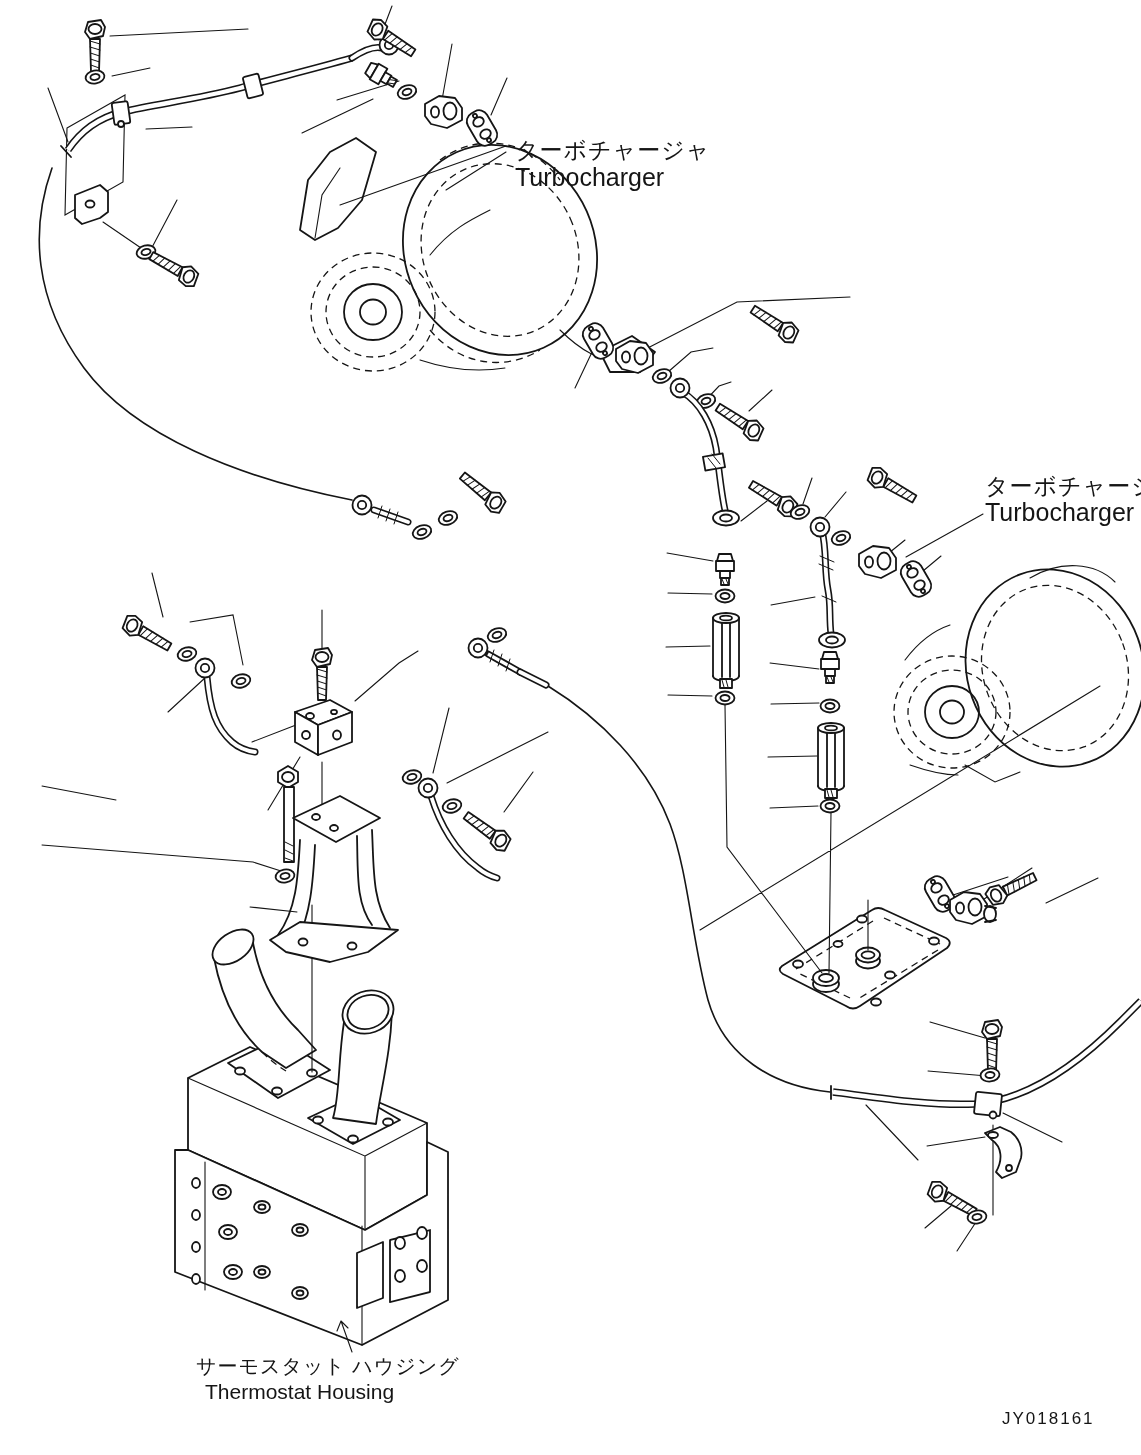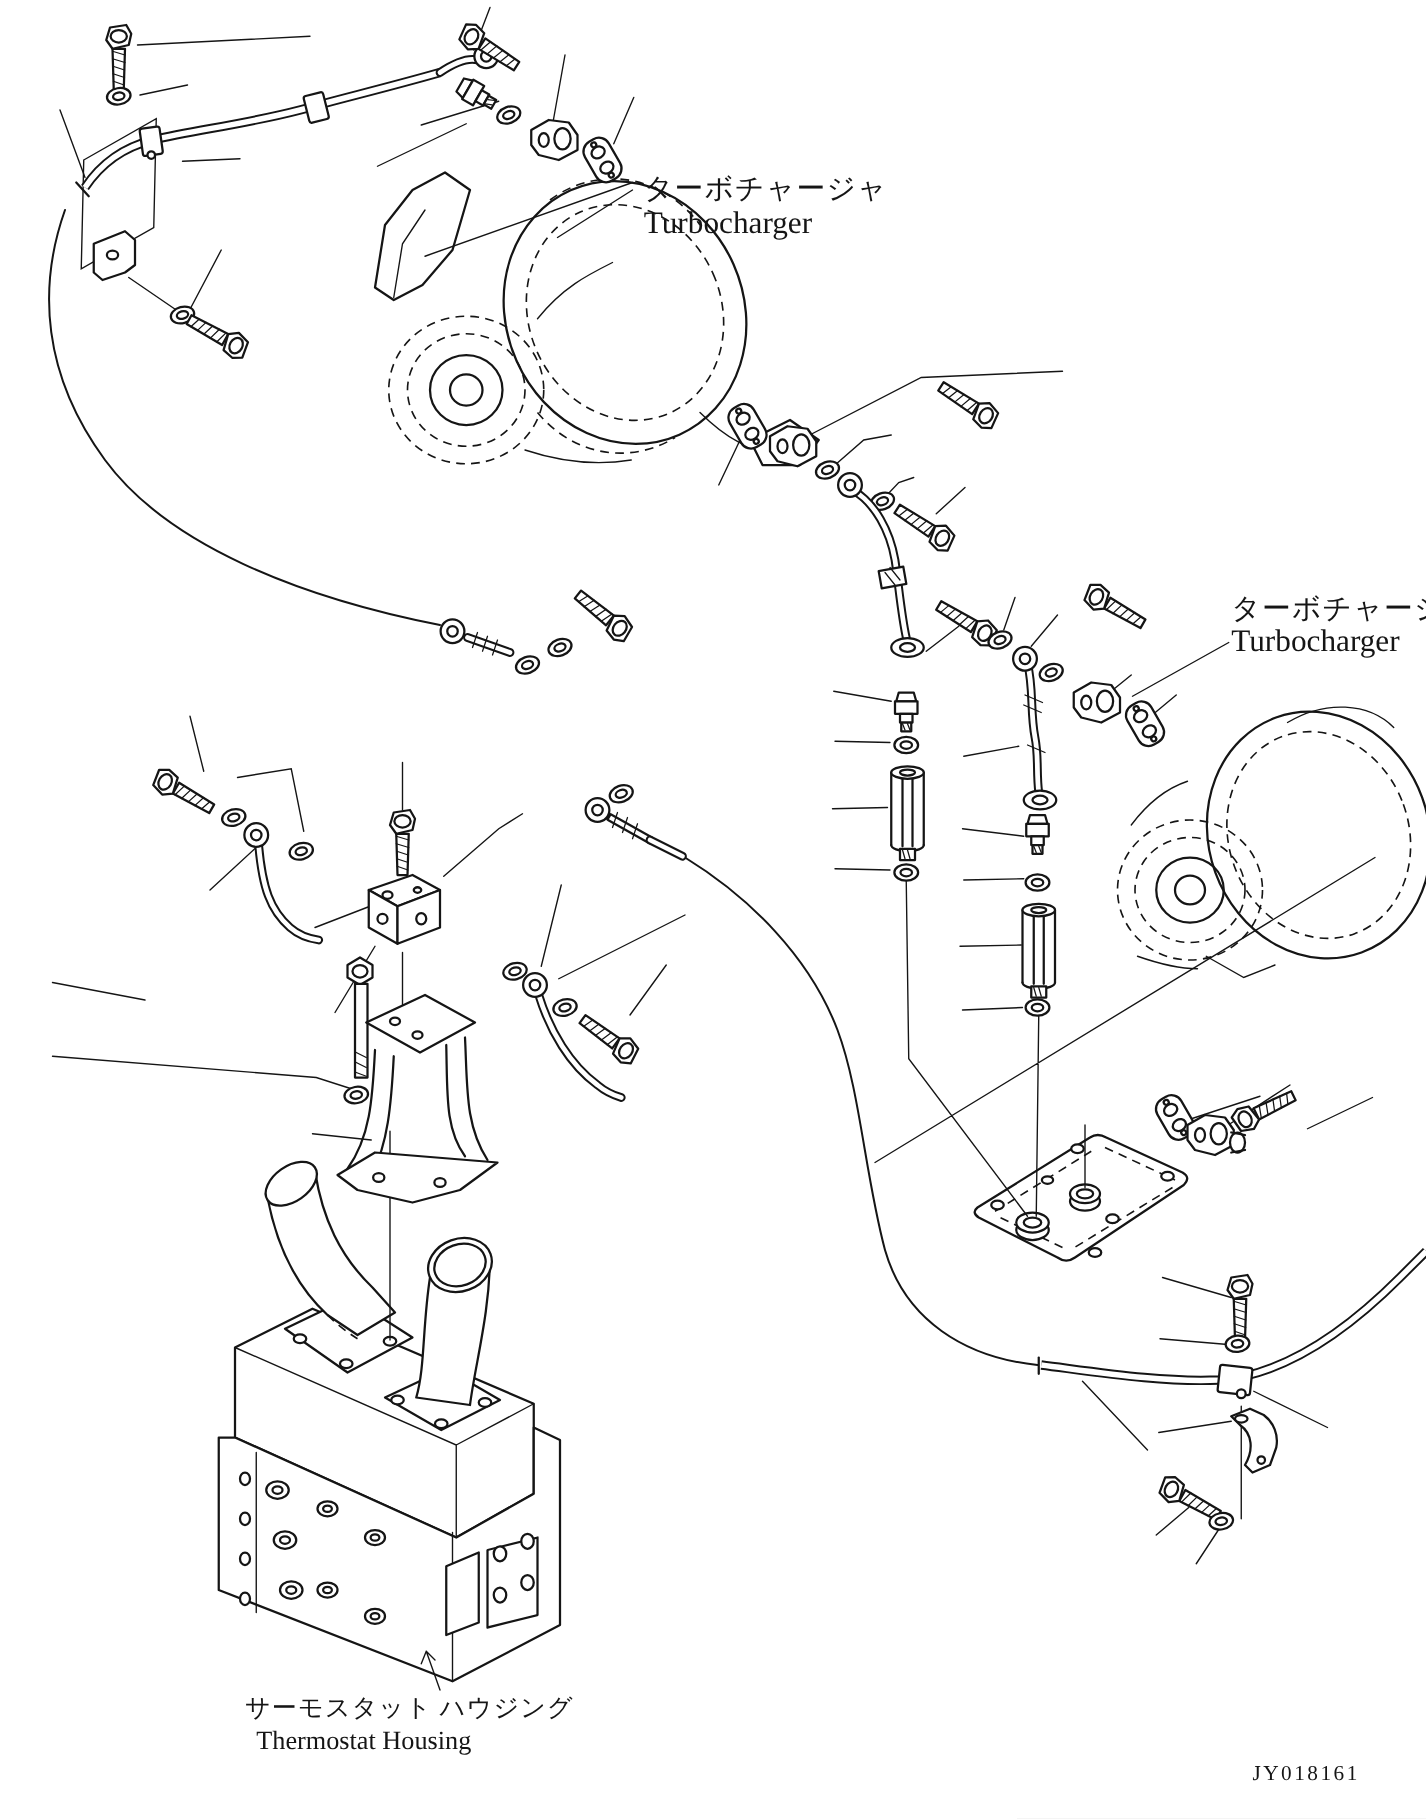--- a/index.html
+++ b/index.html
@@ -1,17 +1,17 @@
 <!DOCTYPE html>
 <html><head>
 <meta charset="utf-8">
 <style>
   html,body{margin:0;padding:0;background:#e8e8e8;}
   .stage{width:1141px;height:1455px;background:#ffffff;position:relative;margin:0 auto;
-         font-family:Liberation Serif, serif;}
+         font-family:Liberation Sans, sans-serif;}
   svg{display:block}
   .ln{fill:none;stroke:#151515;stroke-width:1.8;stroke-linecap:round;stroke-linejoin:round}
   .thin{fill:none;stroke:#151515;stroke-width:1.1;stroke-linecap:round}
   .hid{fill:none;stroke:#151515;stroke-width:1.3;stroke-dasharray:7 5}
   .part{fill:#ffffff;stroke:#151515;stroke-width:1.8;stroke-linejoin:round}
   .hatch{fill:none;stroke:#151515;stroke-width:1;stroke-linecap:round}
   .hoseO{fill:none;stroke:#151515;stroke-width:7.5;stroke-linecap:butt}
   .hoseI{fill:none;stroke:#ffffff;stroke-width:4.4;stroke-linecap:butt}
   .tubeO{fill:none;stroke:#151515;stroke-width:7;stroke-linecap:round}
   .tubeI{fill:none;stroke:#ffffff;stroke-width:3.8;stroke-linecap:round}

